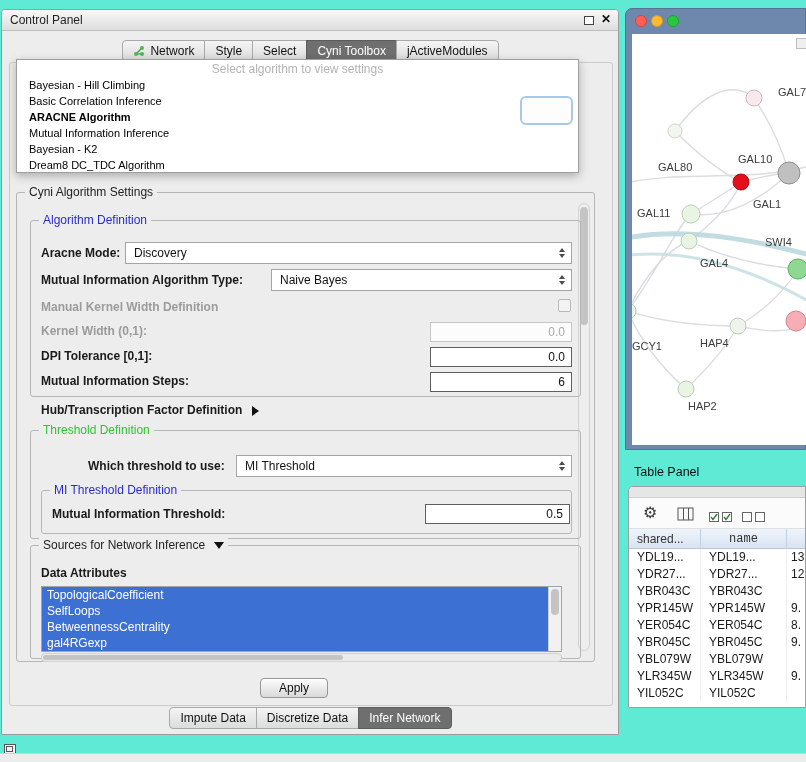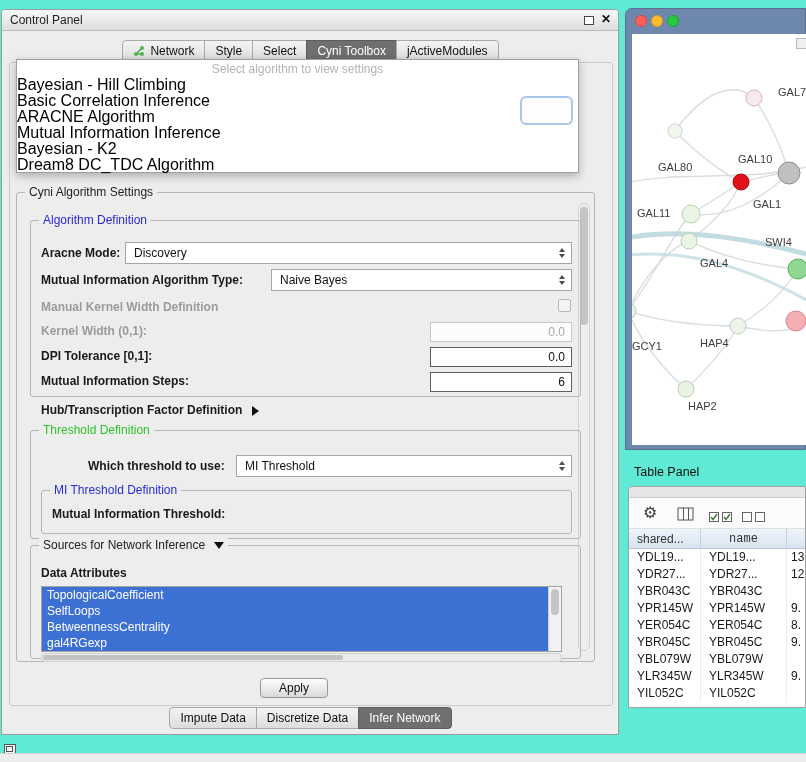--- a/index.html
+++ b/index.html
@@ -22,22 +22,22 @@
   .tab:last-child  { border-radius:0 4px 4px 0; }
   .tab.active { background:#6f6f6f; color:#fff; border-color:#5c5c5c; }
 
   .content-frame { position:absolute; left:7px; top:52px; width:604px; height:644px;
          border:1px solid #cbcbcb; border-radius:3px; background:#ededed; }
 
   
   .popup { position:absolute; left:14px; top:49px; width:563px; height:114px; background:#fff;
            border:1px solid #9f9f9f; box-shadow:0 3px 9px rgba(0,0,0,.28); z-index:50; padding-top:1px; }
   .popup-header { height:16px; line-height:16px; font-size:12px; color:#b3b3b3; text-align:center; }
-  .popup-item { height:16px; line-height:16px; font-size:16px; color:#000; padding-left:0; }
-  .popup-item.selected { font-weight:normal; }
+  .popup-item { height:16px; line-height:16px; font-size:11px; color:#000; padding-left:12px; }
+  .popup-item.selected { font-weight:bold; }
   .focus-ghost { position:absolute; left:518px; top:86px; width:53px; height:29px; background:#fdfdfd;
            border:2px solid #a9c6ec; border-radius:6px; z-index:60; }
 
   
   .group { position:absolute; border:1px solid #b6b6b6; border-radius:3px; }
   .group-title { position:absolute; top:-8px; left:8px; background:#ededed; padding:0 4px; font-size:12px; color:#222; white-space:nowrap; }
   .title-blue  { color:#2a2ad4; }
   .title-green { color:#2dc52d; }
 
   .lbl { position:absolute; font-size:12px; font-weight:bold; color:#1a1a1a; white-space:nowrap; }
@@ -202,20 +202,21 @@
           <span>MI Threshold</span>
           <span class="spinner">
               <span class="tri-up"></span>
               <span class="tri-down"></span>
             </span>
         </div>
 
         <div class="group" style="left:10px; top:59px; width:531px; height:44px;">
           <div class="group-title title-blue">MI Threshold Definition</div>
           <div class="lbl" style="left:10px; top:16px;">Mutual Information Threshold:</div>
+          <div class="tfield" style="left:383px; top:13px; width:145px;">0.5</div>
         </div>
       </div>
 
       <div class="group" style="left:13px; top:352px; width:551px; height:114px;">
         <div class="group-title">
           <span>Sources for Network Inference</span>
           <span class="disclosure disc-down"></span>
         </div>
 
         <div class="lbl" style="left:10px; top:20px;">Data Attributes</div>

